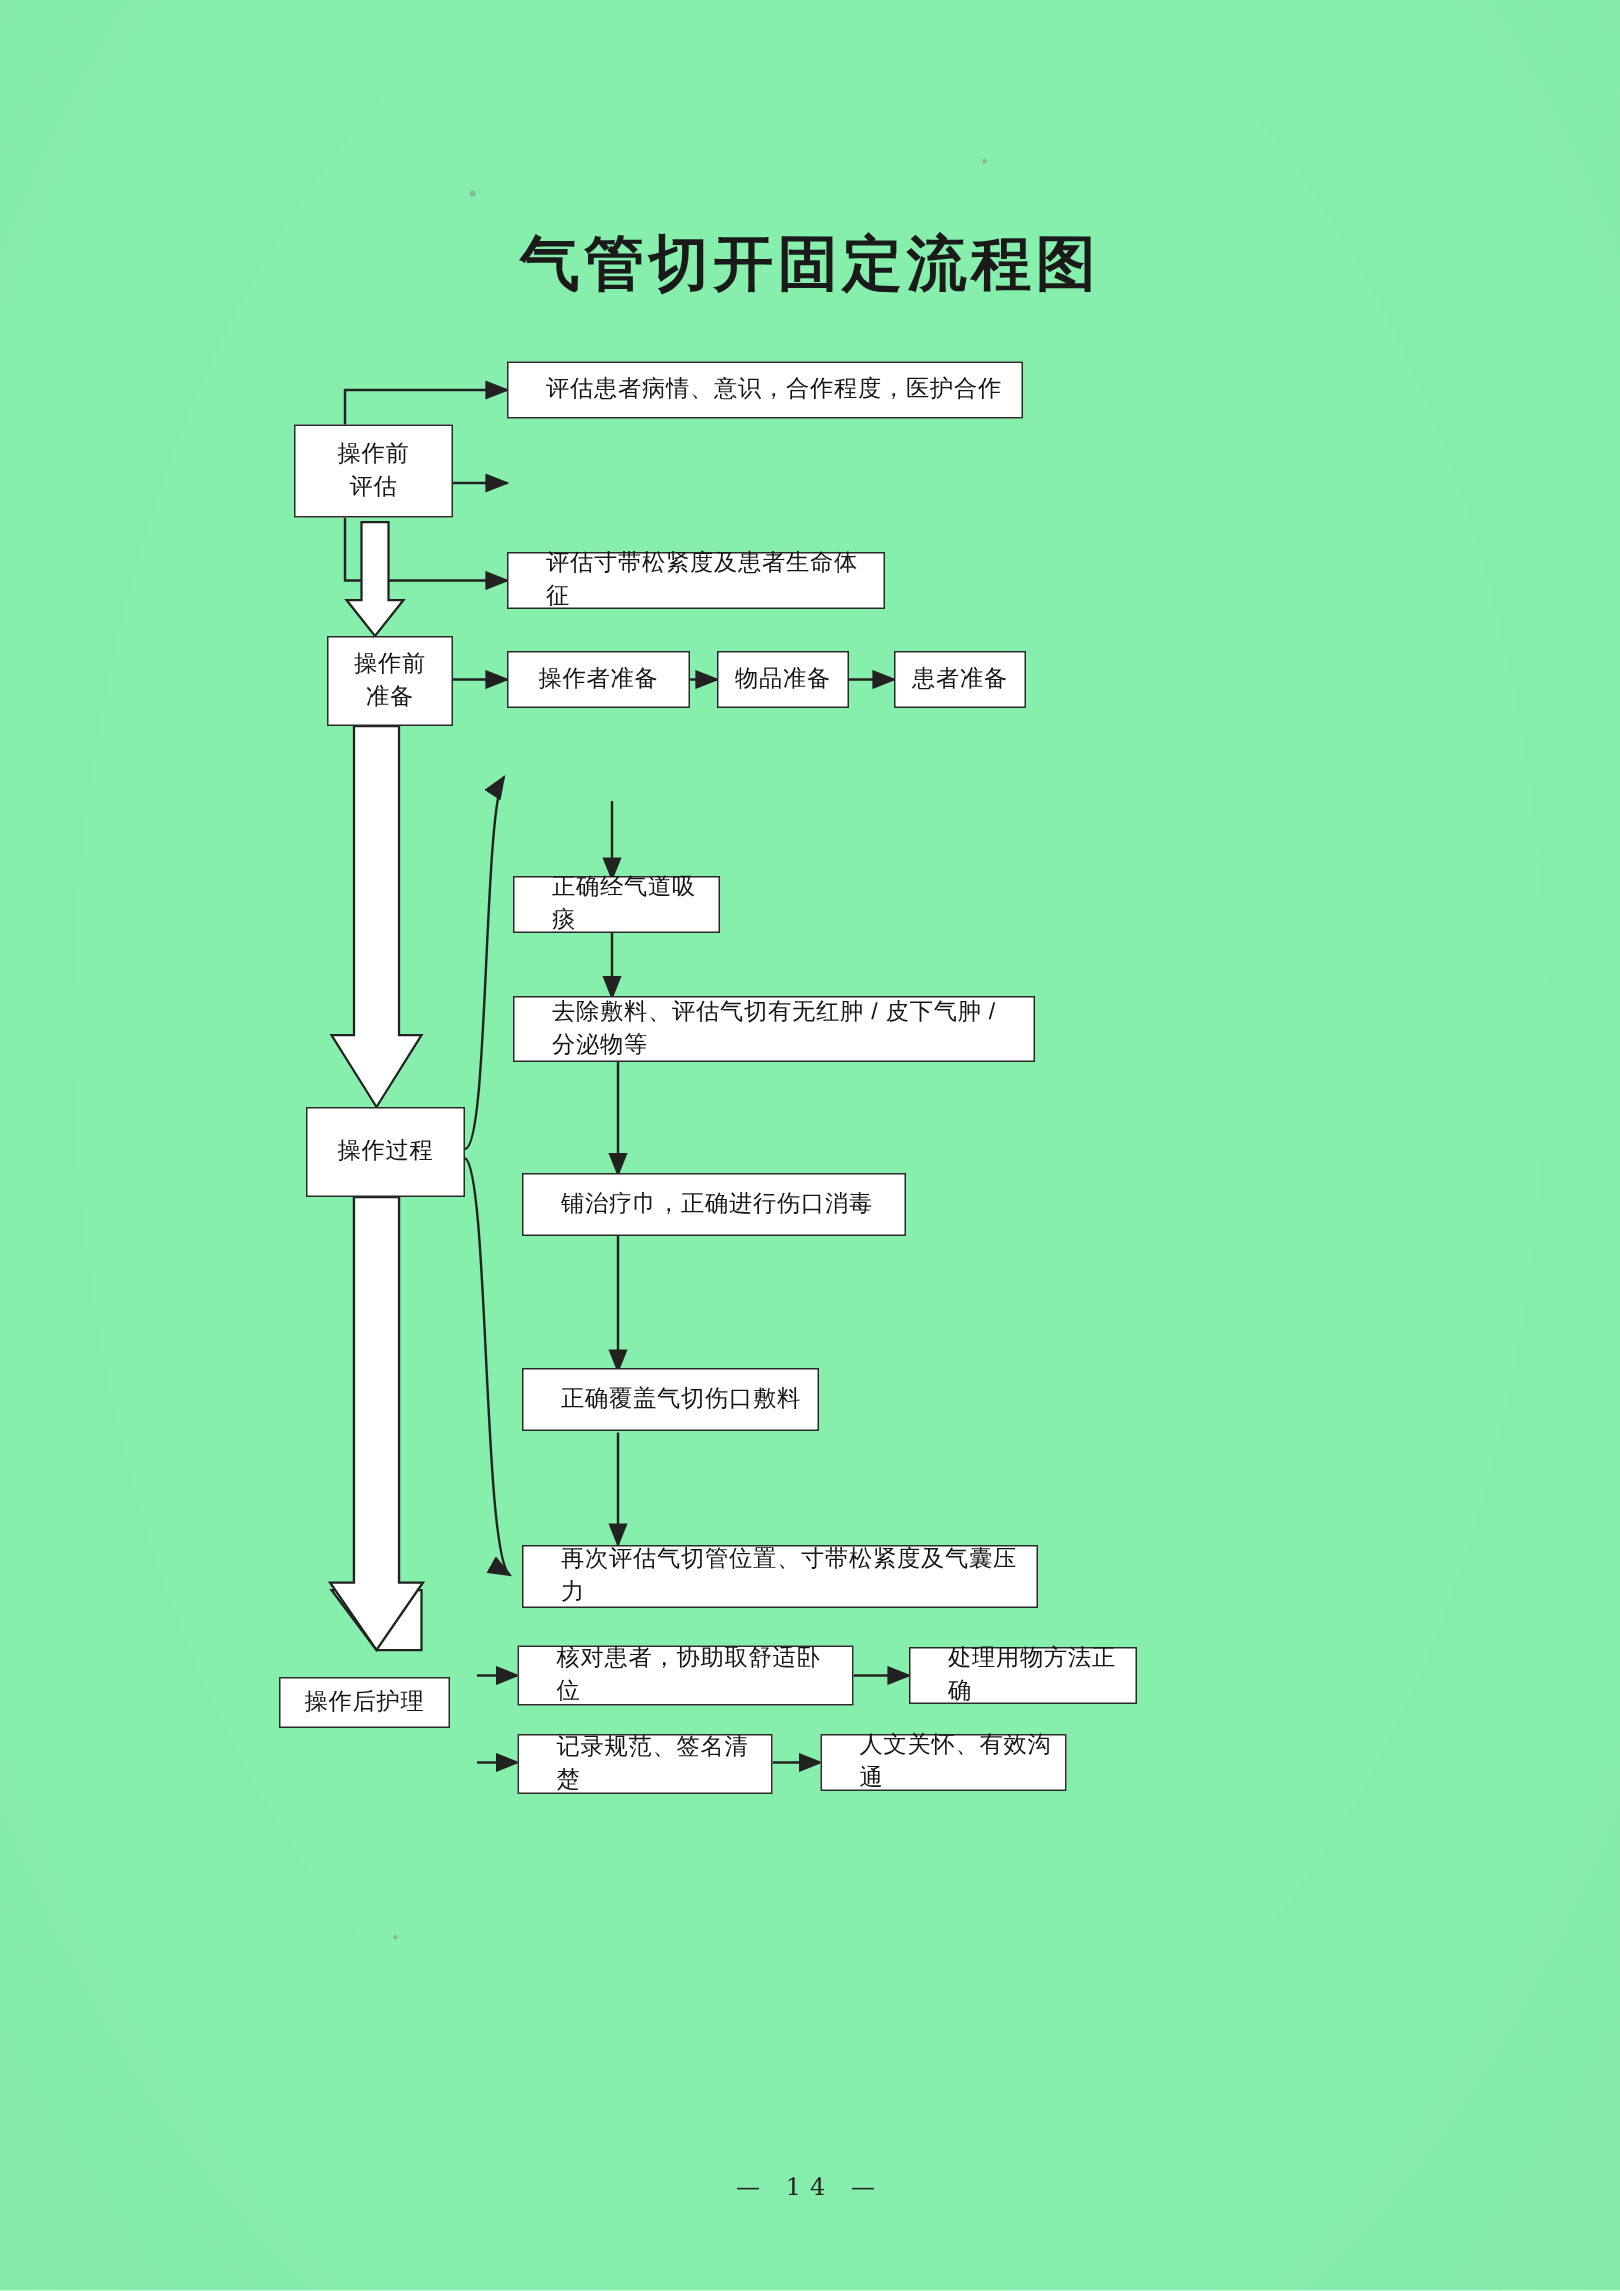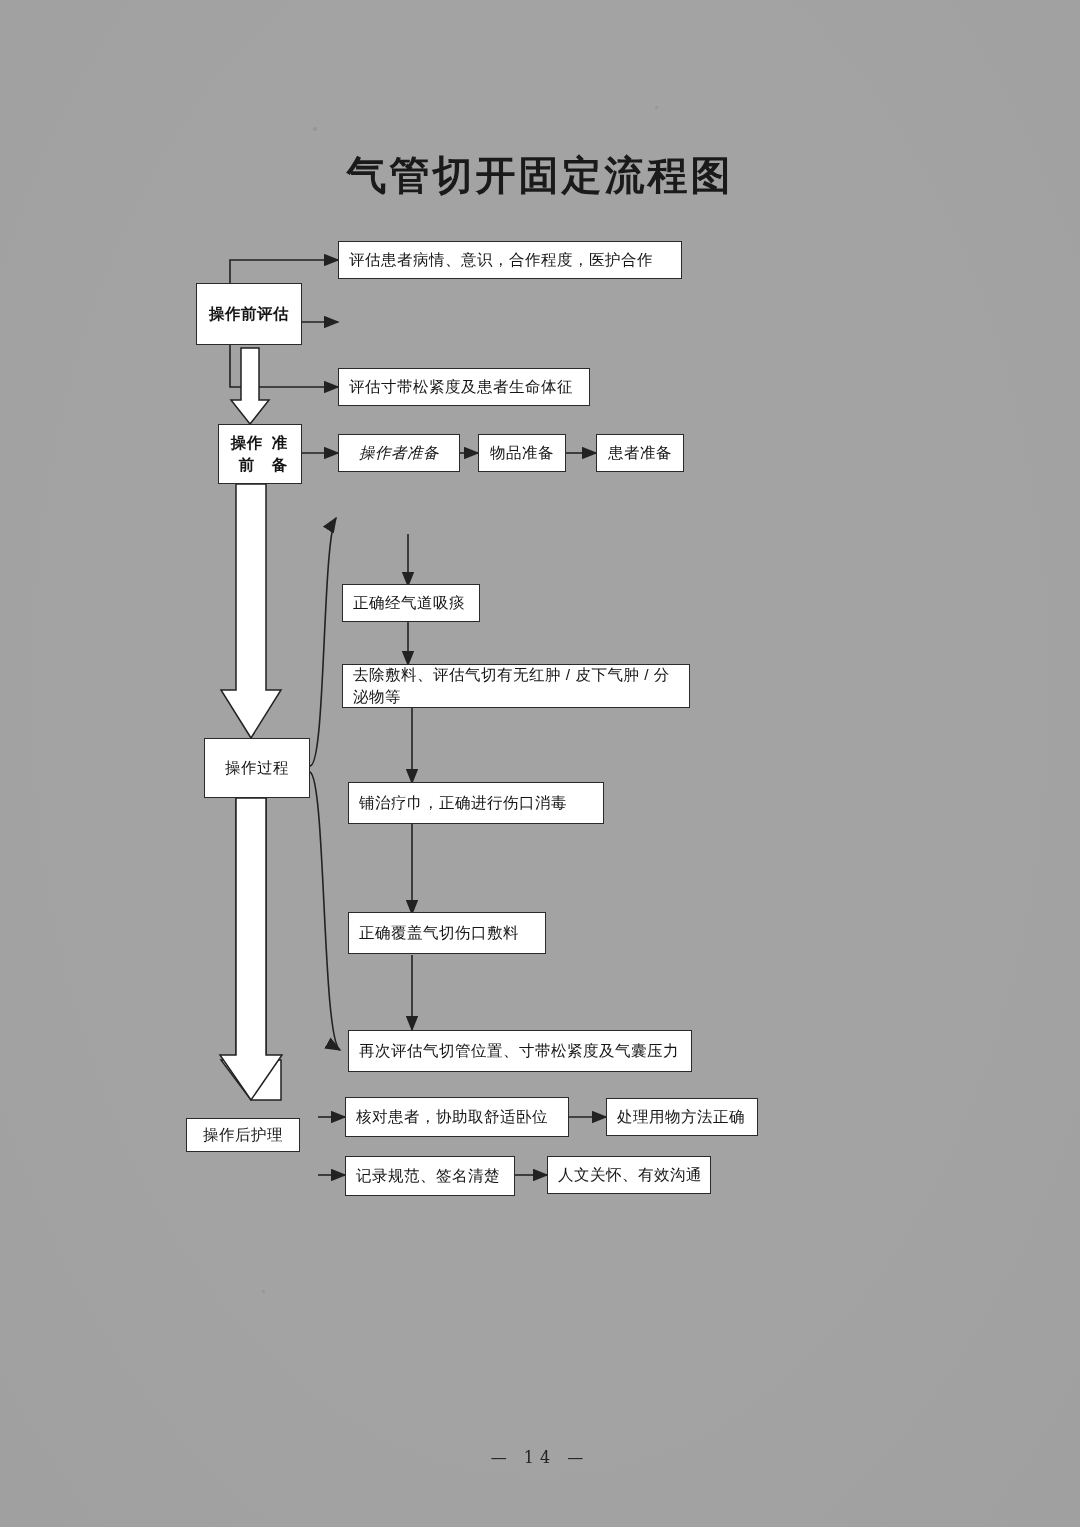--- a/index.html
+++ b/index.html
@@ -7,21 +7,21 @@
     padding: 0;
     background: #ffffff;
   }
   body {
     font-family: "Liberation Sans", sans-serif;
   }
   #page {
     position: relative;
     width: 1080px;
     height: 1527px;
-    background: #a3a3a3;
+    background: #86efac;
     overflow: hidden;
   }
   
   #page:before {
     content: "";
     position: absolute;
     inset: 0;
     background: radial-gradient(ellipse at 50% 45%, rgba(255,255,255,0) 60%, rgba(0,0,0,0.02) 100%);
     pointer-events: none;
   }
@@ -46,28 +46,27 @@
     font-size: 15.5px;
     line-height: 1.45;
     display: flex;
     align-items: center;
     justify-content: center;
     text-align: center;
     padding: 2px 8px;
     letter-spacing: 0.5px;
   }
   .node.stack {
-    flex-direction: row;
-    font-weight: bold;
+    flex-direction: column;
   }
   .node .l2 { display: block; }
   .node.left {
     justify-content: flex-start;
     text-align: left;
-    padding-left: 10px;
+    padding-left: 25px;
   }
   .footer {
     position: absolute;
     left: 0;
     top: 1448px;
     width: 1080px;
     text-align: center;
     font-size: 16px;
     color: #222;
     font-family: "DejaVu Serif", serif;
@@ -163,21 +162,21 @@
     <span>操作后护理</span>
   </div>
 
   <div class="node left" style="left:338px; top:241px; width:344px; height:38px;">
     <span>评估患者病情、意识，合作程度，医护合作</span>
   </div>
   <div class="node left" style="left:338px; top:368px; width:252px; height:38px;">
     <span>评估寸带松紧度及患者生命体征</span>
   </div>
 
-  <div class="node" style="left:338px; top:434px; width:122px; height:38px;font-style:italic;">
+  <div class="node" style="left:338px; top:434px; width:122px; height:38px;">
     <span>操作者准备</span>
   </div>
   <div class="node" style="left:478px; top:434px; width:88px; height:38px;">
     <span>物品准备</span>
   </div>
   <div class="node" style="left:596px; top:434px; width:88px; height:38px;">
     <span>患者准备</span>
   </div>
 
   <div class="node left" style="left:342px; top:584px; width:138px; height:38px;">

